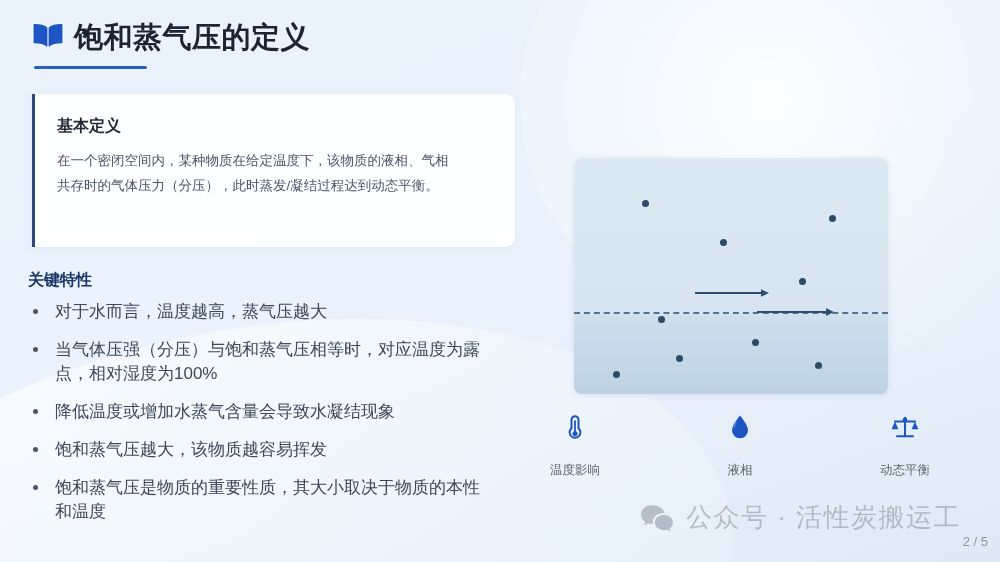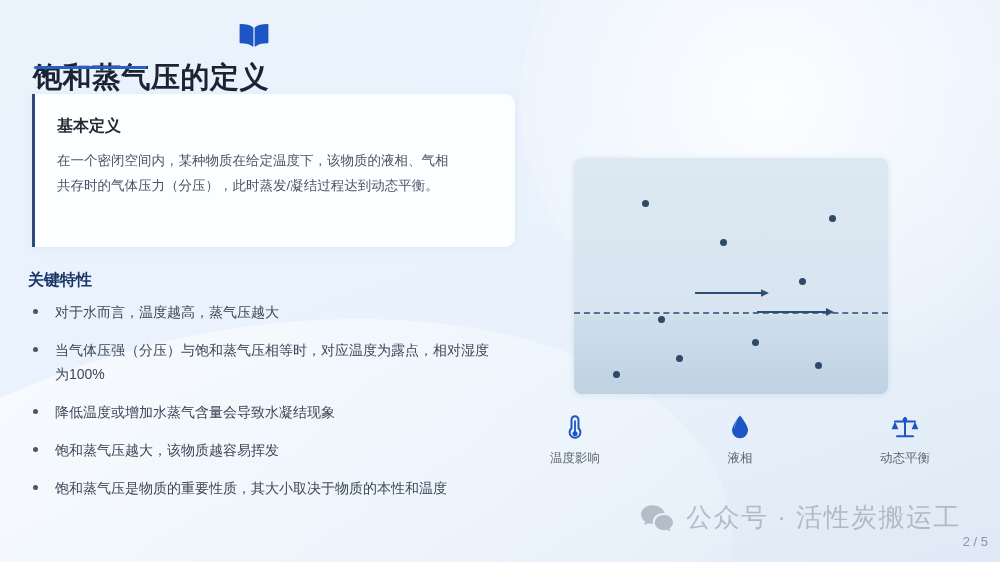--- a/index.html
+++ b/index.html
@@ -46,21 +46,20 @@
   }
 
   
   .header {
     position: absolute;
     left: 33px;
     top: 22px;
     display: flex;
     align-items: flex-end;
     gap: 11px;
-    flex-direction: column;
   }
   .book-icon {
     width: 30px;
     height: 26px;
     display: block;
     margin-bottom: 4px;
   }
   .page-title {
     font-size: 29px;
     font-weight: bold;
@@ -123,21 +122,21 @@
     left: 29px;
     top: 300px;
     width: 465px;
     margin: 0;
     padding: 0;
     list-style: none;
   }
   .feature-item {
     position: relative;
     padding-left: 26px;
-    font-size: 14px;
+    font-size: 17px;
     line-height: 24px;
     color: #3c4757;
     margin-bottom: 14px;
   }
   .feature-item:before {
     content: "";
     position: absolute;
     left: 4px;
     top: 9px;
     width: 5px;
@@ -207,21 +206,21 @@
     text-align: center;
   }
   .icon-glyph {
     height: 30px;
     display: flex;
     align-items: center;
     justify-content: center;
     color: #1d55c4;
   }
   .icon-label {
-    margin-top: 8px;
+    margin-top: 20px;
     font-size: 12.5px;
     color: #5b6472;
   }
 
   
   .watermark {
     position: absolute;
     left: 640px;
     top: 500px;
     display: flex;

